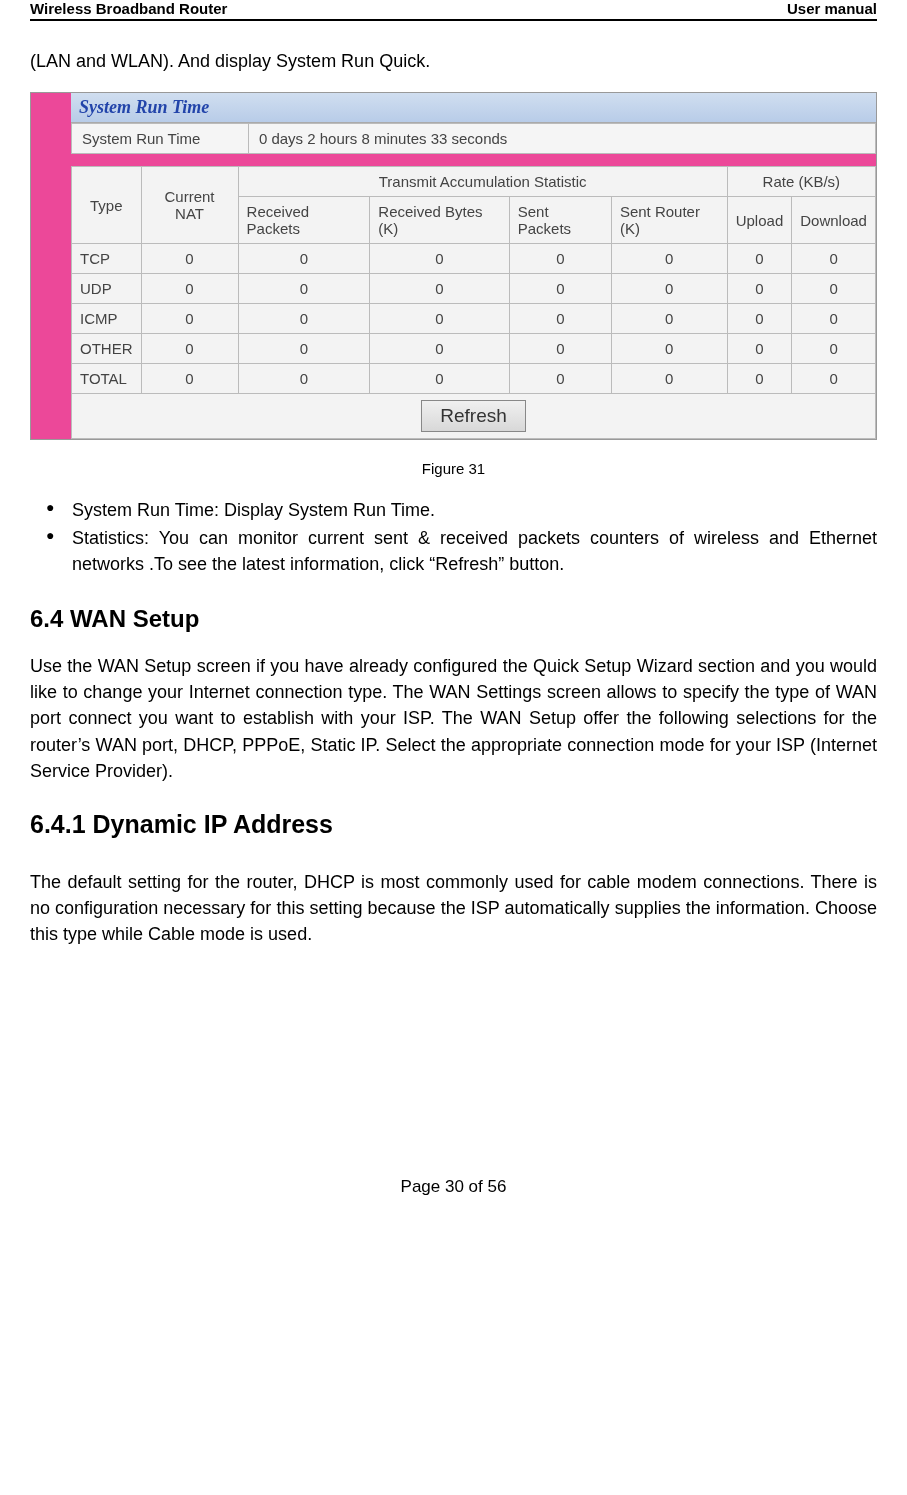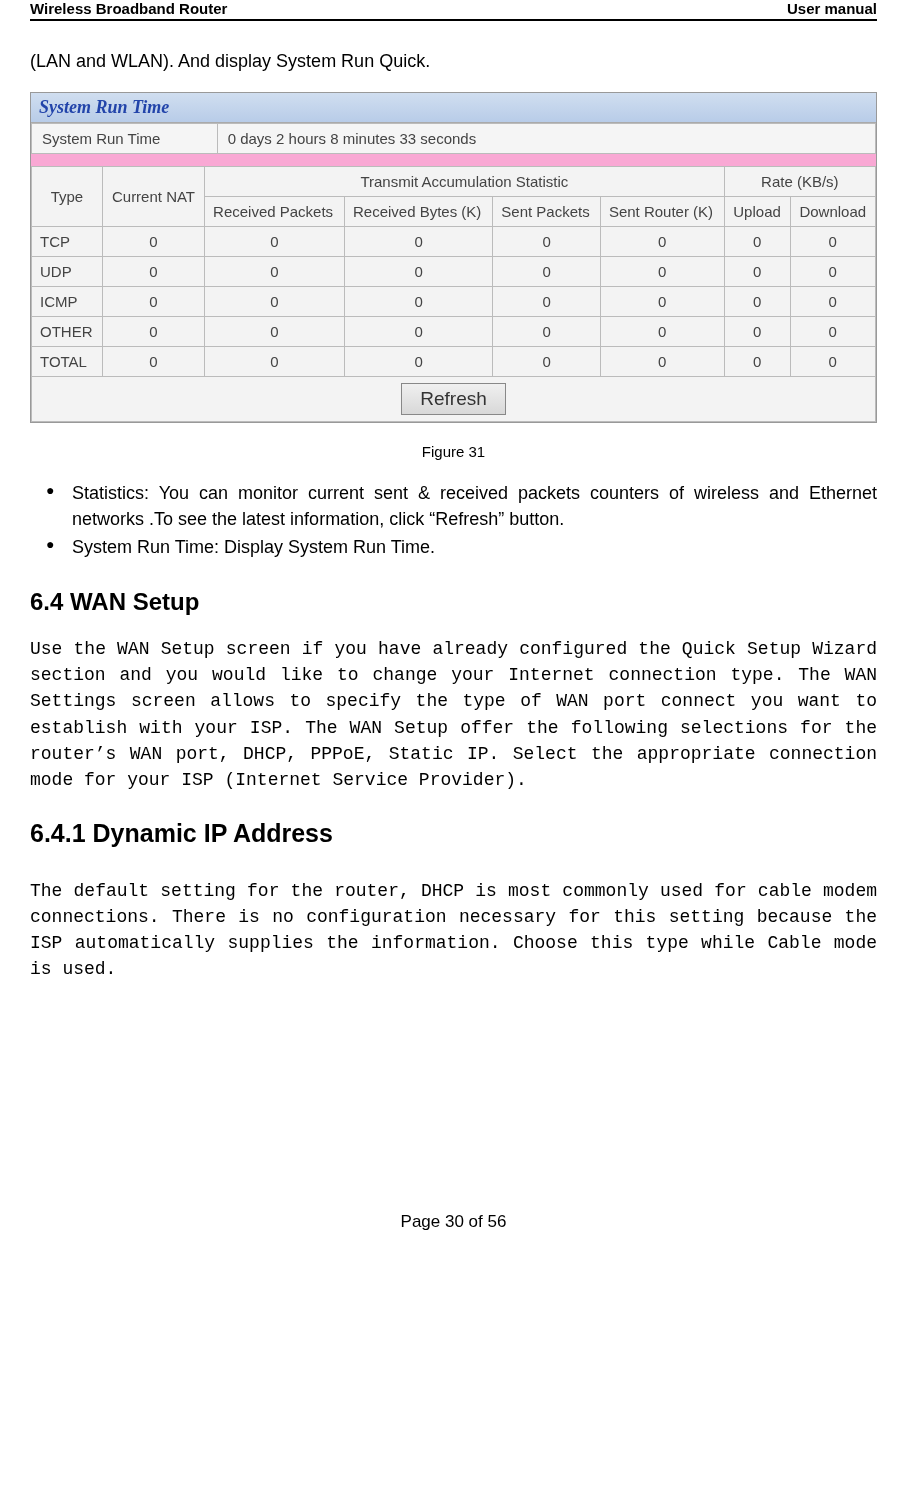--- a/index.html
+++ b/index.html
@@ -27,22 +27,23 @@
     .header-underline {
       border-bottom: 2px solid #000;
       margin-bottom: 30px;
     }
     .intro-text {
       margin-bottom: 20px;
       font-size: 18px;
     }
     .screenshot-container {
       border: 1px solid #999;
-      background: #f9a8d4;
+      background: #ec4899;
       margin-bottom: 20px;
+      padding-left: 40px;
     }
     .panel-title {
       background: linear-gradient(#d0def0, #b8cce8);
       color: #2244aa;
       font-style: italic;
       font-weight: bold;
       font-size: 18px;
       padding: 4px 8px;
       border-bottom: 1px solid #aaa;
       font-family: "Times New Roman", serif;
@@ -121,21 +122,20 @@
     }
     .subsection-heading {
       font-weight: bold;
       font-size: 25px;
       margin-bottom: 30px;
     }
     .body-para {
       text-align: justify;
       line-height: 1.45;
       margin-bottom: 26px;
-      font-family: Liberation Mono, monospace;
     }
     .page-footer {
       text-align: center;
       font-size: 17px;
       margin-top: 230px;
       margin-bottom: 10px;
     }
   </style>
 </head>
 <body>
@@ -231,22 +231,22 @@
           <button class="refresh-btn">Refresh</button>
         </td>
       </tr>
     </tbody>
   </table>
 </div>
 
 <div class="figure-caption">Figure 31</div>
 
 <ul class="bullet-list">
+  <li>System Run Time: Display System Run Time.</li>
   <li>Statistics: You can monitor current sent &amp; received packets counters of wireless and Ethernet networks .To see the latest information, click “Refresh” button.</li>
-  <li>System Run Time: Display System Run Time.</li>
 </ul>
 
 <h2 class="section-heading">6.4 WAN Setup</h2>
 
 <p class="body-para">Use the WAN Setup screen if you have already configured the Quick Setup Wizard section and you would like to change your Internet connection type. The WAN Settings screen allows to specify the type of WAN port connect you want to establish with your ISP. The WAN Setup offer the following selections for the router’s WAN port, DHCP, PPPoE, Static IP. Select the appropriate connection mode for your ISP (Internet Service Provider).</p>
 
 <h3 class="subsection-heading">6.4.1 Dynamic IP Address</h3>
 
 <p class="body-para">The default setting for the router, DHCP is most commonly used for cable modem connections. There is no configuration necessary for this setting because the ISP automatically supplies the information. Choose this type while Cable mode is used.</p>
 

